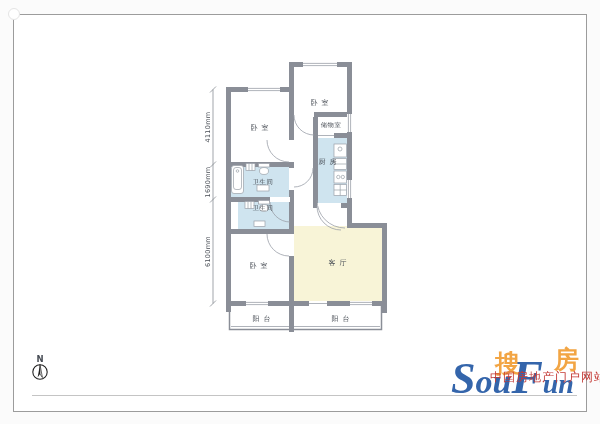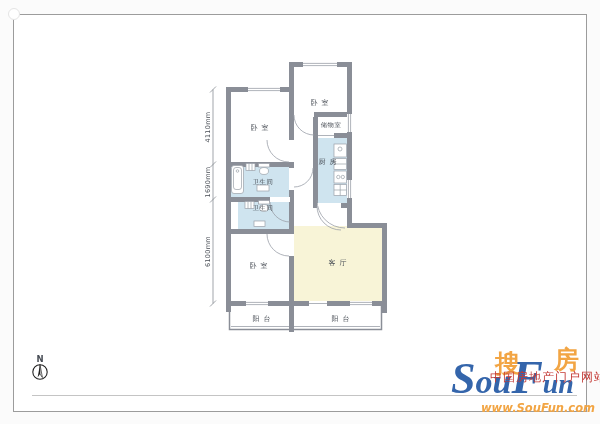--- a/index.html
+++ b/index.html
@@ -181,15 +181,14 @@
     </g>
 
     <line x1="32" y1="395.5" x2="577" y2="395.5" stroke="#c4c4c4" stroke-width="1"></line>
   </svg>
 
   <div class="logo">
     <div class="en"><span class="s">S</span><span class="ou">ou</span><span class="f">F</span><span class="un">un</span></div>
     <div class="cn cn1">搜</div>
     <div class="cn cn2">房</div>
     <div class="tagline">中国房地产门户网站</div>
-    <div class="website">www.SouFun.com</div>
   </div>
 </div>
 
 </body></html>

